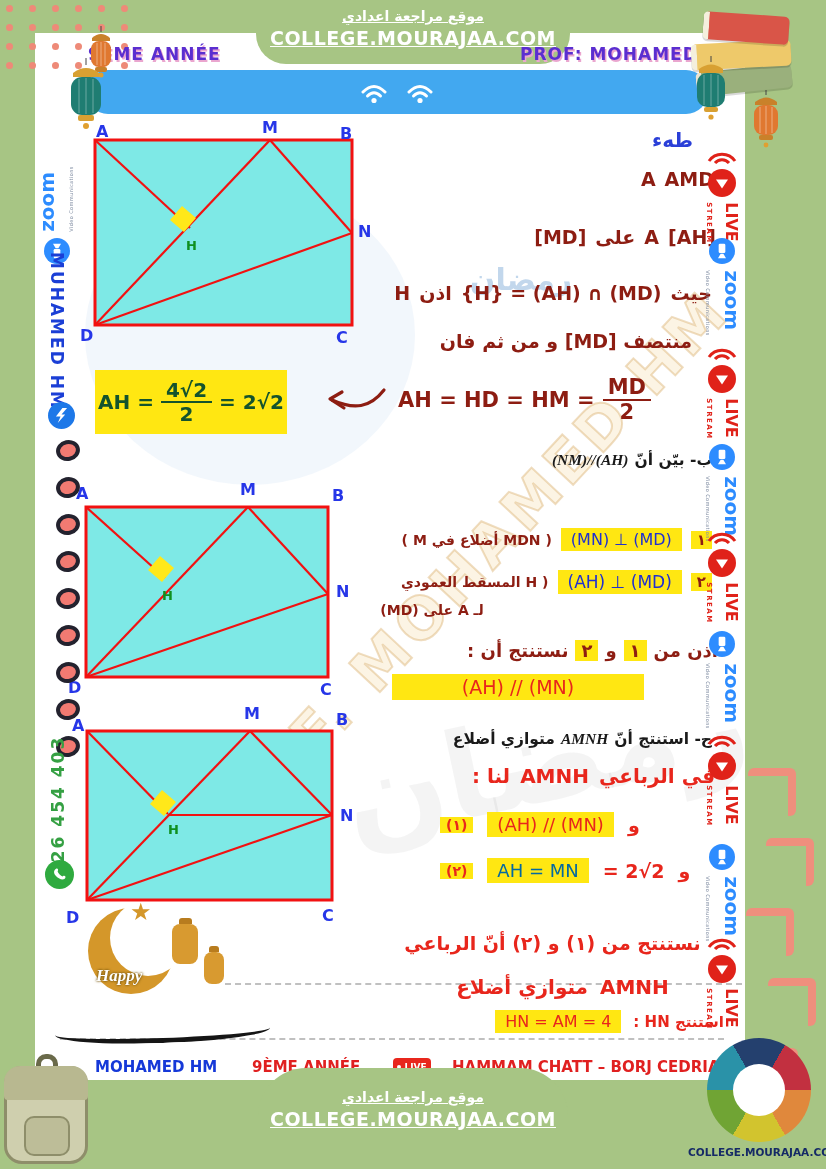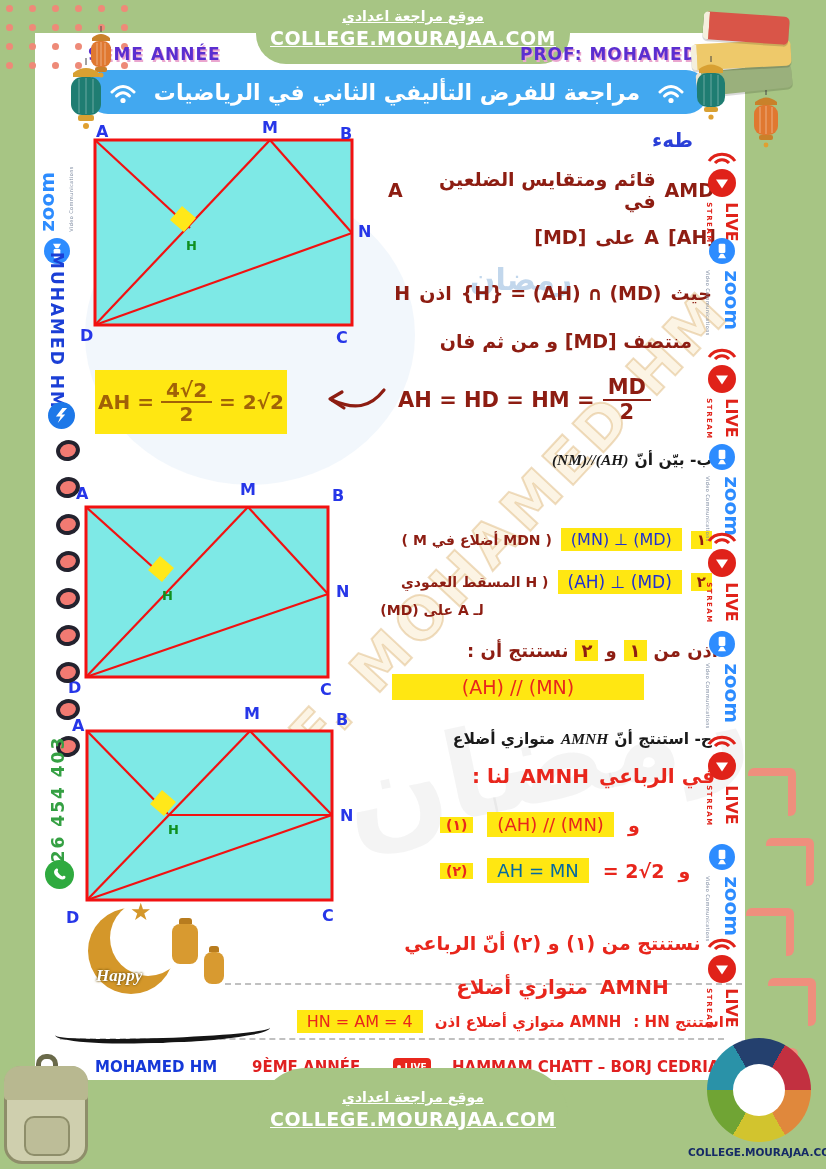--- a/index.html
+++ b/index.html
@@ -130,21 +130,20 @@
   </div>
   <div class="abs hdr" style="left:88px;top:44px">9ÈME ANNÉE</div>
   <div class="abs hdr" style="left:520px;top:44px">PROF: MOHAMED HM</div>
 
   <div class="abs banner">
     <svg width="30" height="24" viewBox="0 0 30 24">
         <path d="M4,12 Q15,1 26,12" stroke="#fff" stroke-width="3" fill="none" stroke-linecap="round"></path>
         <path d="M8.5,16 Q15,9.5 21.5,16" stroke="#fff" stroke-width="3" fill="none" stroke-linecap="round"></path>
         <circle cx="15" cy="20.5" r="2.6" fill="#fff"></circle>
       </svg>
-    <span>مراجعة للفرض التأليفي الثاني في الرياضيات</span>
     <svg width="30" height="24" viewBox="0 0 30 24">
         <path d="M4,12 Q15,1 26,12" stroke="#fff" stroke-width="3" fill="none" stroke-linecap="round"></path>
         <path d="M8.5,16 Q15,9.5 21.5,16" stroke="#fff" stroke-width="3" fill="none" stroke-linecap="round"></path>
         <circle cx="15" cy="20.5" r="2.6" fill="#fff"></circle>
       </svg>
   </div>
 
   <div class="abs books">
     <div class="book" style="left:8px;top:62px;width:90px;height:24px;background:#9ab07c;transform:rotate(-6deg);border-left:6px solid #e9e4d2"></div>
     <div class="book" style="left:3px;top:36px;width:94px;height:26px;background:#eec96a;transform:rotate(-3deg);border-left:6px solid #f4efdd"></div>
@@ -206,38 +205,37 @@
     <span class="ptl" style="left:262px;top:-2px">B</span>
     <span class="ptl" style="left:280px;top:96px">N</span>
     <span class="ptl" style="left:258px;top:202px">C</span>
     <span class="ptl" style="left:2px;top:200px">D</span>
     <span class="ptg" style="left:108px;top:112px">H</span>
   </div>
 
   <div class="abs" style="left:652px;top:128px;color:#2a3fd8;font-weight:900;font-size:20px;z-index:3">طهء</div>
   <div class="abs rtlrow hand" style="left:388px;top:168px;width:326px">
     <span class="math">AMD</span>
-    <span>قائم ومتقايس الضلعين في</span>
     <span class="math">A</span>
   </div>
   <div class="abs rtlrow hand" style="left:386px;top:226px;width:330px">
     <span class="math">[AH]</span>
     <span class="math">A</span>
     <span>على</span>
     <span class="math">[MD]</span>
   </div>
   <div class="abs rtlrow hand" style="left:390px;top:282px;width:322px">
     <span>حيث</span>
     <span class="math">{H} = (AH) ∩ (MD)</span>
     <span>اذن</span>
     <span class="math">H</span>
   </div>
   <div class="abs hand rtl" style="left:430px;top:330px;width:262px;text-align:right;z-index:3">منتصف [MD] و من ثم فان</div>
 
-  <div class="abs ltrrow" style="left:95px;top:370px;width:192px;height:64px;background:#ffe712;justify-content:center;gap:7px;color:#a16207;font-weight:900;font-size:20px">
+  <div class="abs ltrrow" style="left:95px;top:370px;width:192px;height:64px;background:#ffe712;justify-content:center;gap:7px;color:#14532d;font-weight:900;font-size:20px">
     <span>AH =</span>
     <span class="frac">
         <span class="fn">4√2</span>
         <span>2</span>
       </span>
     <span>= 2√2</span>
   </div>
   <svg class="abs" style="left:318px;top:380px;z-index:3" width="72" height="36" viewBox="0 0 72 36">
     <path d="M66,10 C52,28 36,30 14,20" stroke="#8d1d12" stroke-width="3.2" fill="none" stroke-linecap="round"></path>
     <path d="M24,12 L12,19 L26,28" stroke="#8d1d12" stroke-width="3.2" fill="none" stroke-linecap="round" stroke-linejoin="round"></path>
@@ -338,21 +336,20 @@
   <div class="abs rule" style="left:225px;top:983px;width:517px"></div>
   <div class="abs rule" style="left:60px;top:1038px;width:664px"></div>
 
   <div class="abs hand2 rtl" style="left:385px;top:932px;width:335px;text-align:center;font-size:19px;z-index:3">نستنتج من (١) و (٢) أنّ الرباعي</div>
   <div class="abs rtlrow hand2" style="left:425px;top:975px;width:275px;gap:12px;font-size:20px;justify-content:center">
     <span class="math">AMNH</span>
     <span>متوازي أضلاع</span>
   </div>
   <div class="abs rtlrow hand2" style="left:288px;top:1010px;width:436px;gap:12px;font-size:15px">
     <span>استنتج HN :</span>
-    <span class="rtl">AMNH متوازي أضلاع اذن</span>
     <span class="ybox math" style="color:#e8261c;font-size:16px">HN = AM = 4</span>
   </div>
 
   <div class="abs vrotm90 zoomlogo" style="left:-18px;top:195px;z-index:5">
     <span class="zcirc">
         <svg width="16" height="12" viewBox="0 0 24 16">
           <rect x="1" y="3" width="14" height="10" rx="2" fill="#fff"></rect>
           <path d="M16,6 L23,2 L23,14 L16,10 Z" fill="#fff"></path>
         </svg>
       </span>

